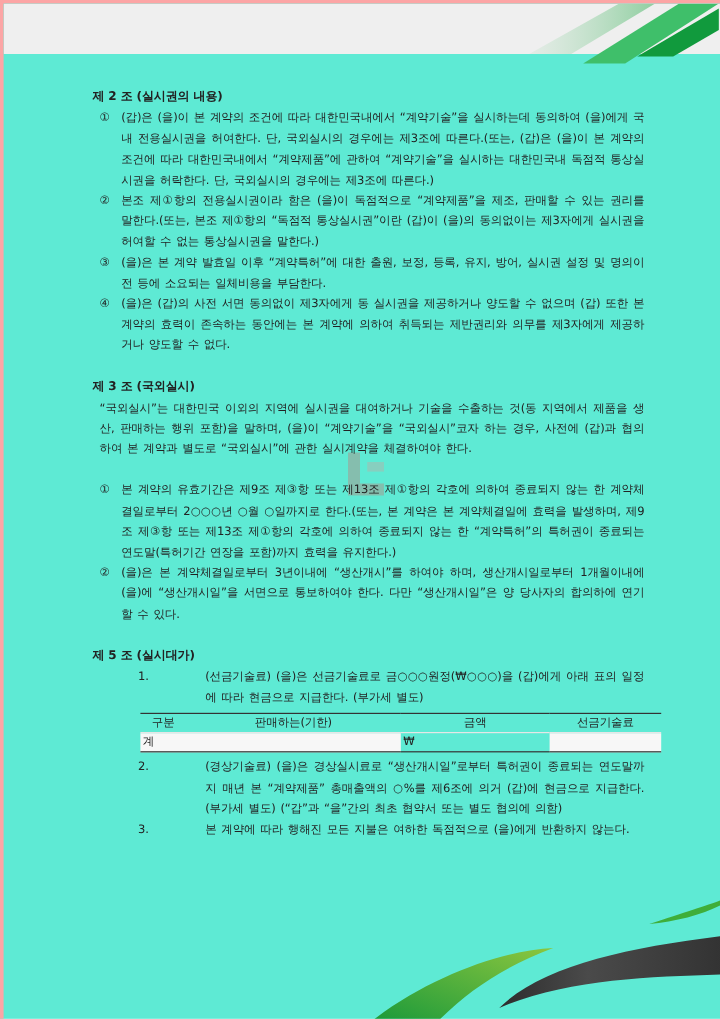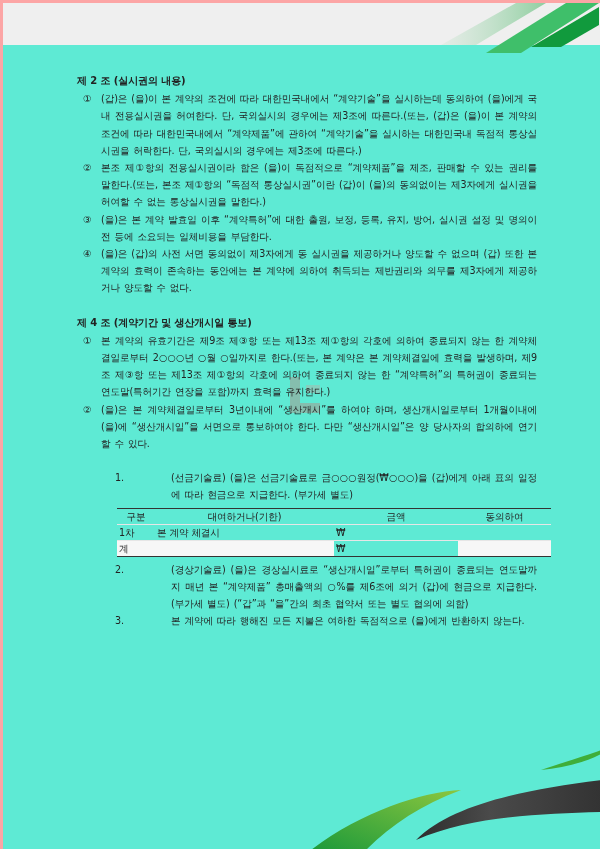--- a/index.html
+++ b/index.html
@@ -95,56 +95,54 @@
       <div class="para">
         <span class="num">③</span>
         <span class="txt">(을)은 본 계약 발효일 이후 “계약특허”에 대한 출원, 보정, 등록, 유지, 방어, 실시권 설정 및 명의이전 등에 소요되는 일체비용을 부담한다.</span>
       </div>
       <div class="para">
         <span class="num">④</span>
         <span class="txt">(을)은 (갑)의 사전 서면 동의없이 제3자에게 동 실시권을 제공하거나 양도할 수 없으며 (갑) 또한 본 계약의 효력이 존속하는 동안에는 본 계약에 의하여 취득되는 제반권리와 의무를 제3자에게 제공하거나 양도할 수 없다.</span>
       </div>
     </div>
 
+    <div class="article">
+      <div class="art-title">제 3 조 (국외실시)</div>
+      <div class="plain">“국외실시”는 대한민국 이외의 지역에 실시권을 대여하거나 기술을 수출하는 것(동 지역에서 제품을 생산, 판매하는 행위 포함)을 말하며, (을)이 “계약기술”을 “국외실시”코자 하는 경우, 사전에 (갑)과 협의하여 본 계약과 별도로 “국외실시”에 관한 실시계약을 체결하여야 한다.</div>
+    </div>
 
     <div class="article">
-      <div class="art-title">제 4 조 (계약기간 및 생산개시일 통보)</div>
       <div class="para">
         <span class="num">①</span>
         <span class="txt">본 계약의 유효기간은 제9조 제③항 또는 제13조 제①항의 각호에 의하여 종료되지 않는 한 계약체결일로부터 2○○○년 ○월 ○일까지로 한다.(또는, 본 계약은 본 계약체결일에 효력을 발생하며, 제9조 제③항 또는 제13조 제①항의 각호에 의하여 종료되지 않는 한 “계약특허”의 특허권이 종료되는 연도말(특허기간 연장을 포함)까지 효력을 유지한다.)</span>
       </div>
       <div class="para">
         <span class="num">②</span>
         <span class="txt">(을)은 본 계약체결일로부터 3년이내에 “생산개시”를 하여야 하며, 생산개시일로부터 1개월이내에 (을)에 “생산개시일”을 서면으로 통보하여야 한다. 다만 “생산개시일”은 양 당사자의 합의하에 연기할 수 있다.</span>
       </div>
     </div>
 
     <div class="article">
+      <div class="art-title">제 5 조 (실시대가)</div>
       <div class="list">
         <div class="sub">
           <span class="num">1.</span>
           <span class="txt">(선금기술료) (을)은 선금기술료로 금○○○원정(₩○○○)을 (갑)에게 아래 표의 일정에 따라 현금으로 지급한다. (부가세 별도)</span>
         </div>
 
         <table class="pay">
           <thead>
             <tr>
               <th class="c col1">구분</th>
-              <th class="c col2">대여하거나(기한)</th>
+              <th class="c col2">판매하는(기한)</th>
               <th class="c col3">금액</th>
-              <th class="c">동의하여</th>
+              <th class="c">선금기술료</th>
             </tr>
           </thead>
           <tbody>
-            <tr>
-              <td class="c">1차</td>
-              <td class="c">본 계약 체결시</td>
-              <td class="l">₩</td>
-              <td class="c"></td>
-            </tr>
             <tr>
               <td class="c gcell" colspan="2">계</td>
               <td class="l">₩</td>
               <td class="c gcell"></td>
             </tr>
           </tbody>
         </table>
 
         <div class="sub">
           <span class="num">2.</span>

